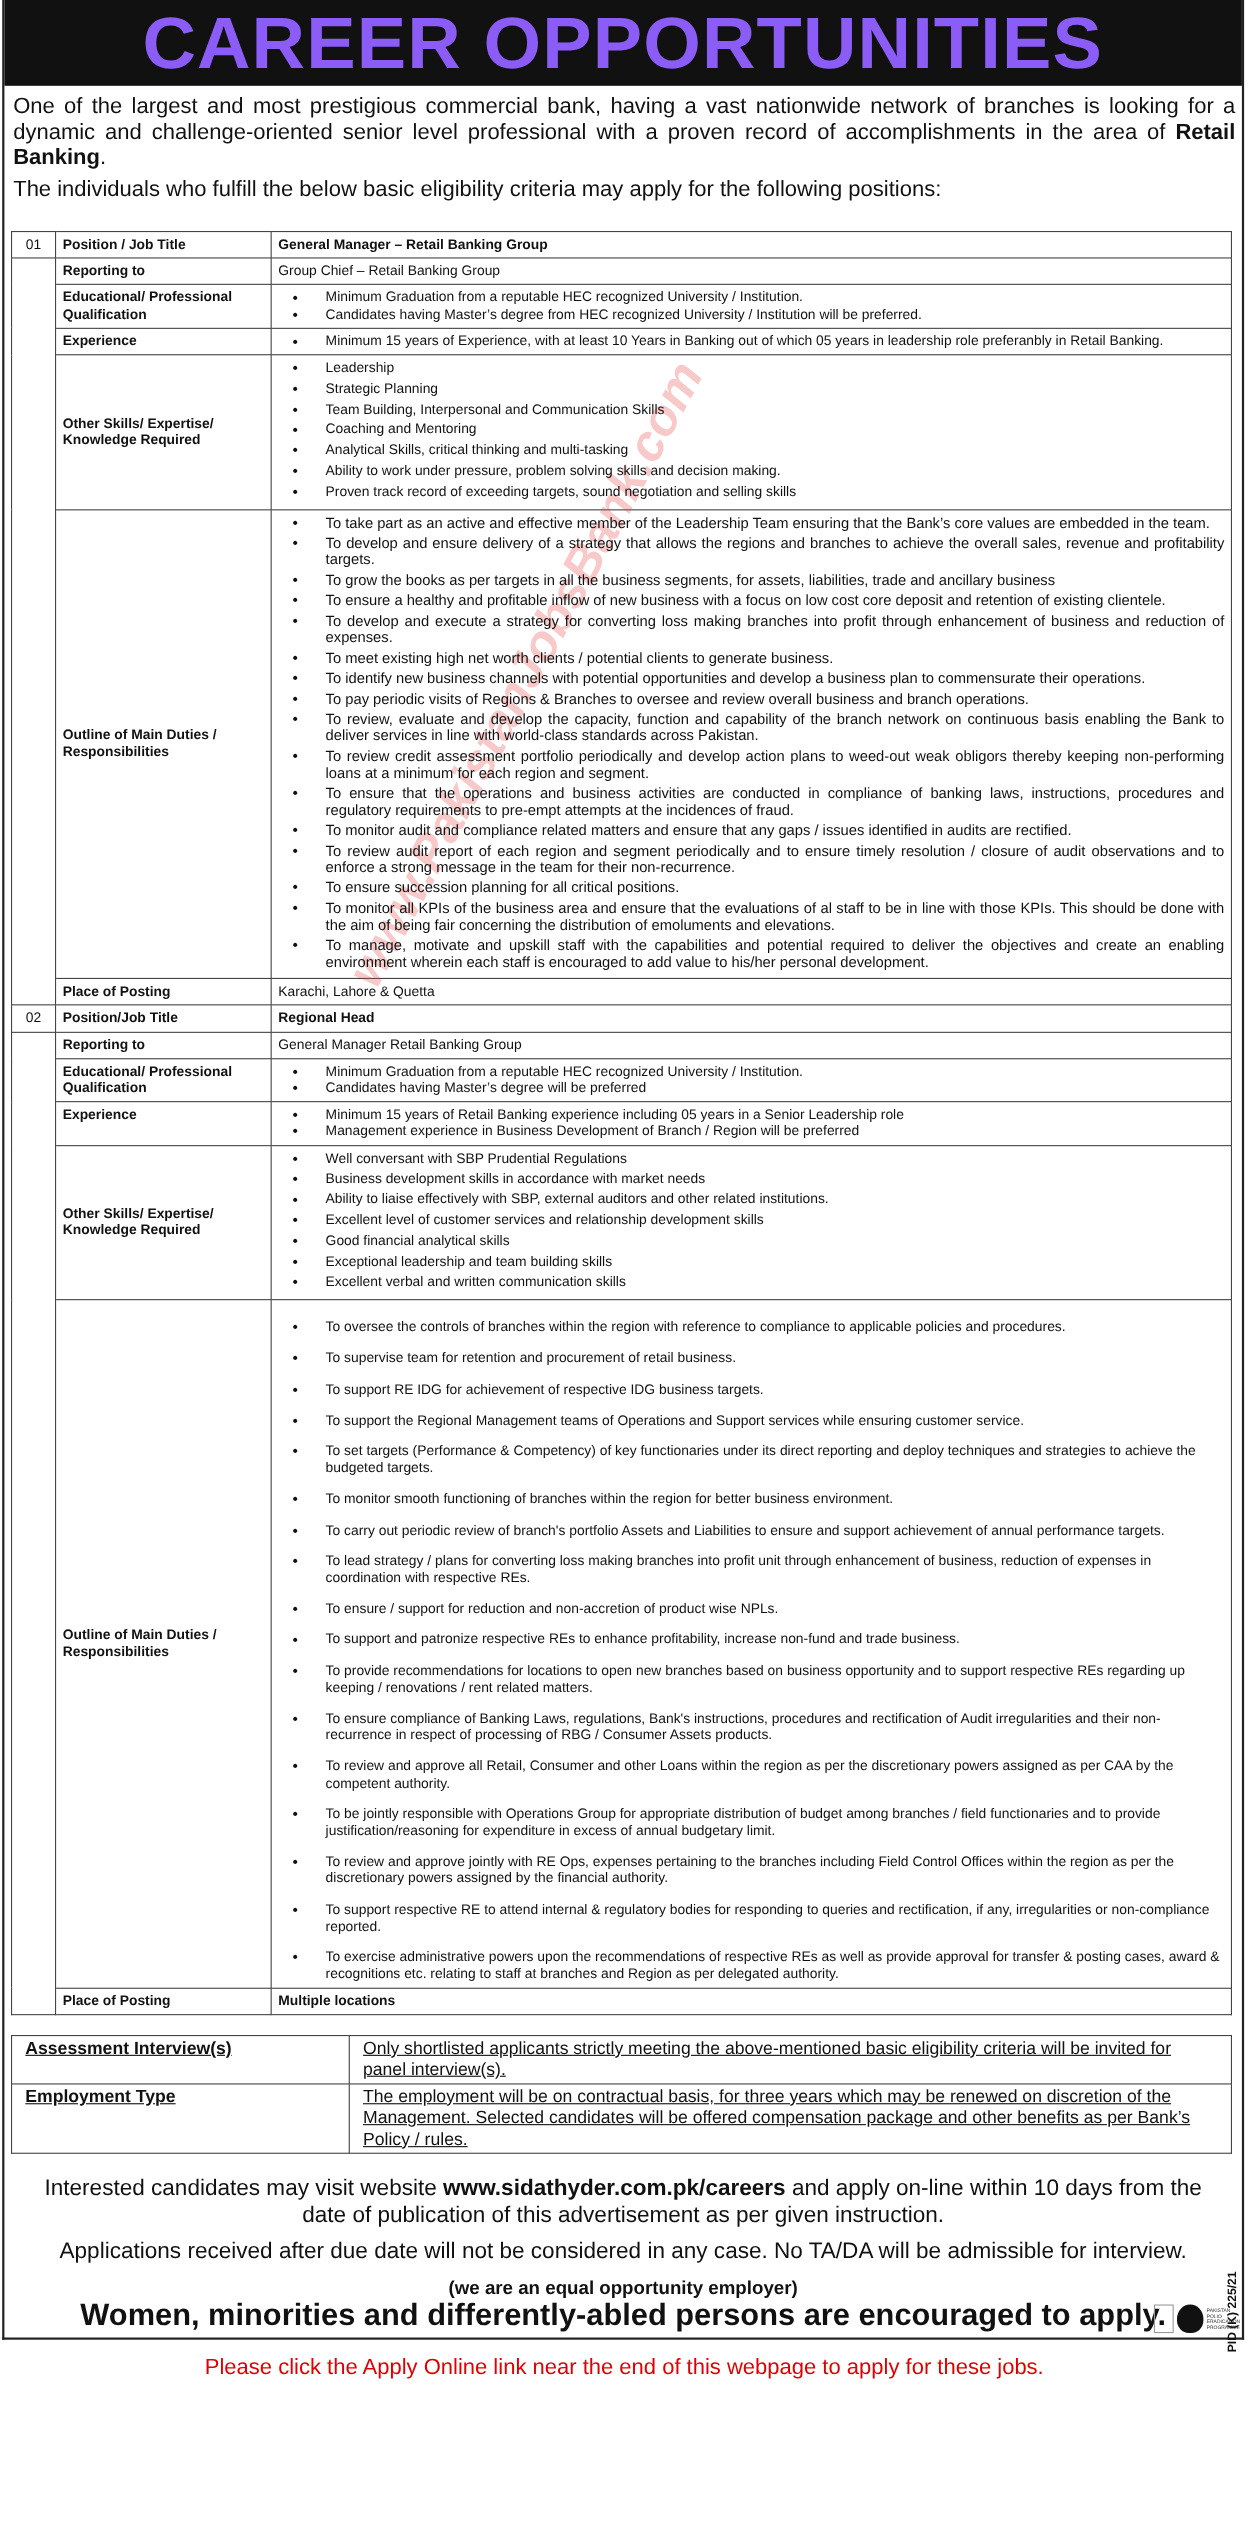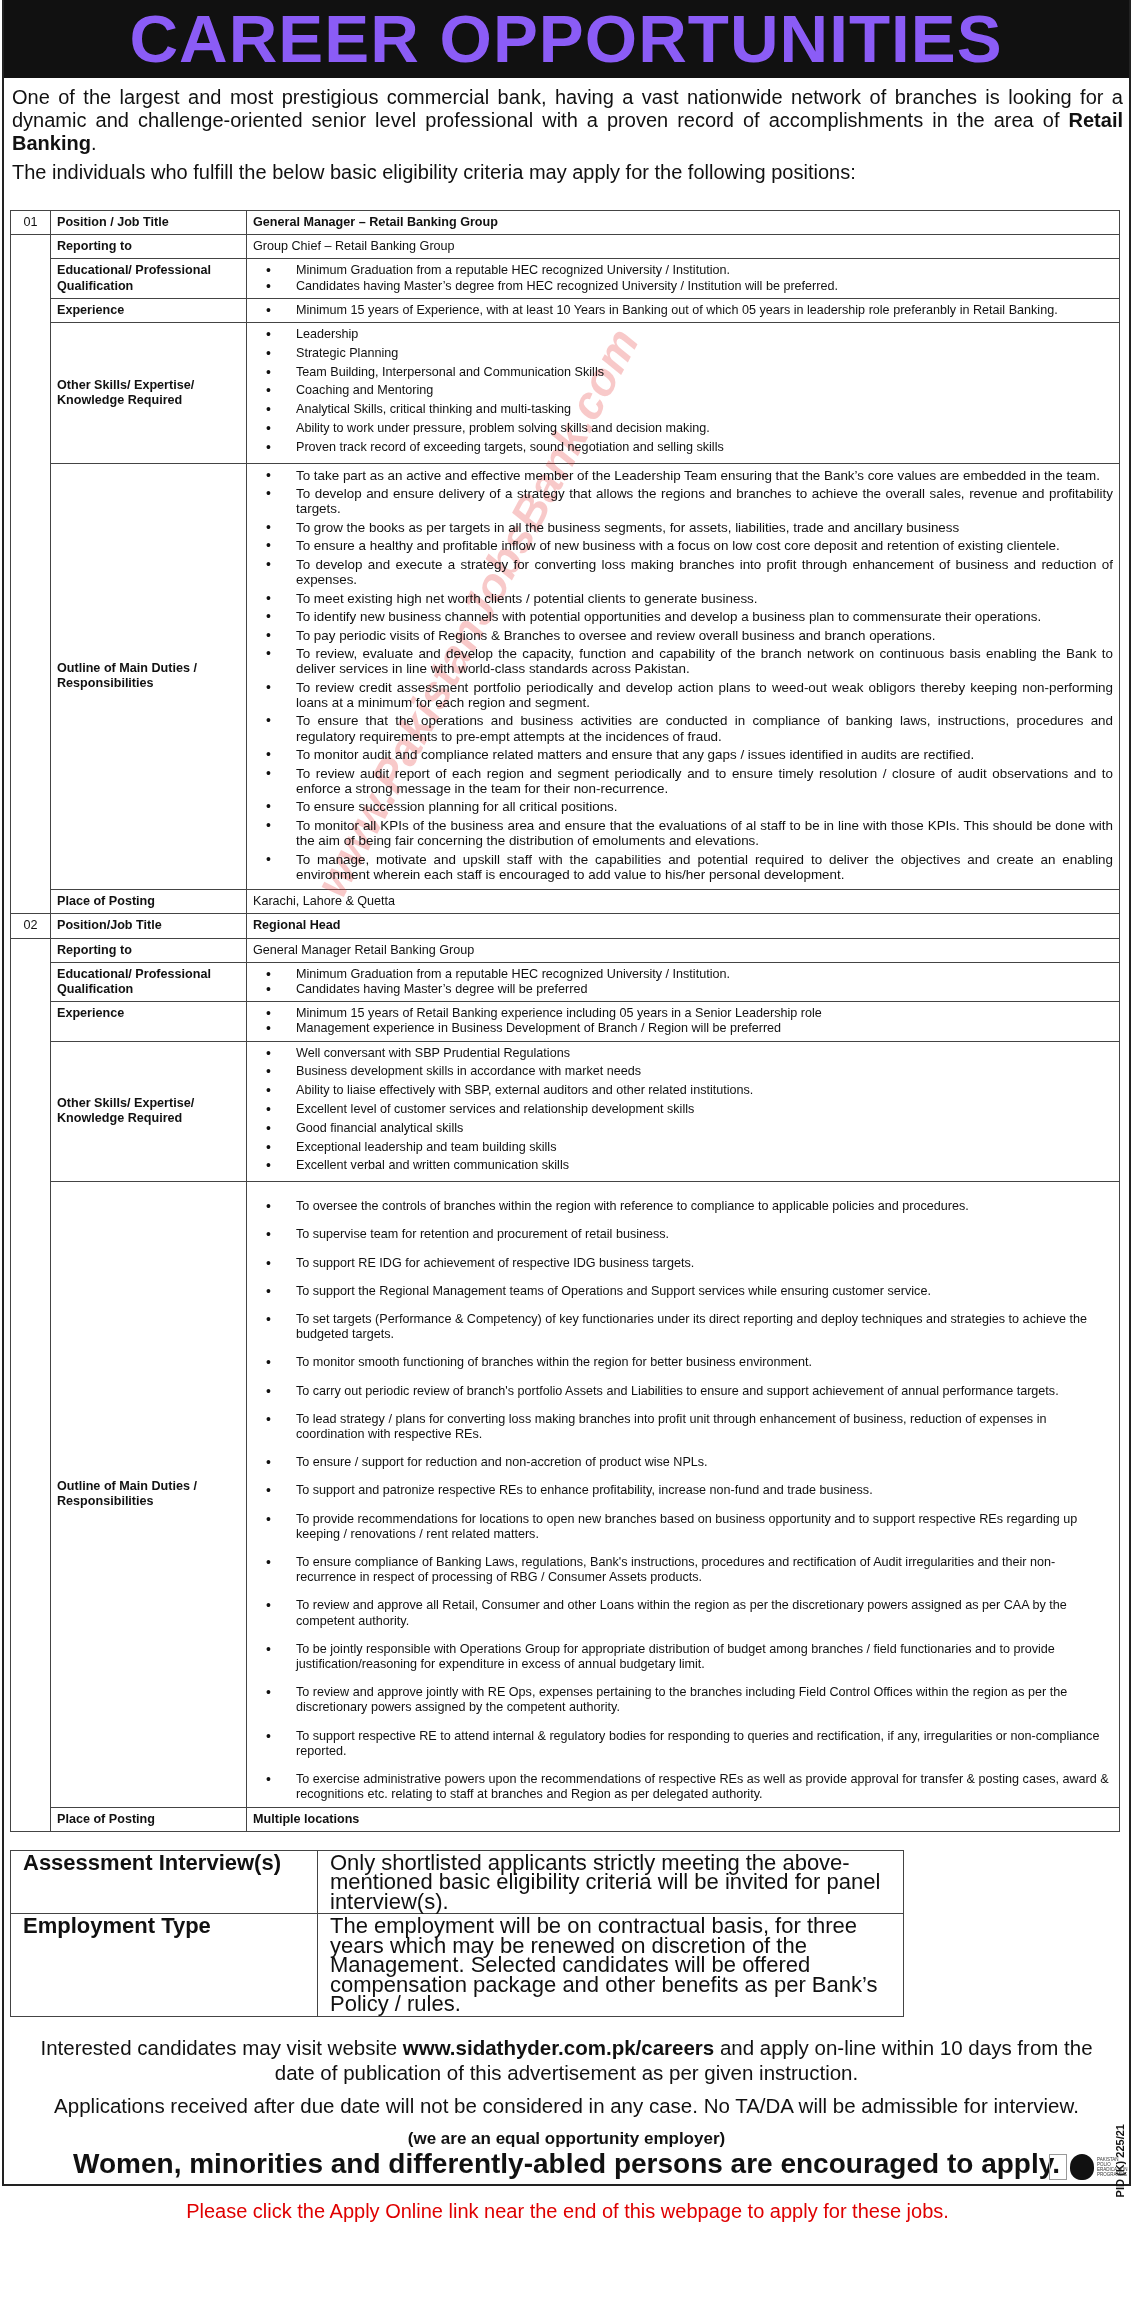--- a/index.html
+++ b/index.html
@@ -19,21 +19,21 @@
   td.label.mid { vertical-align: middle; }
   td.value { font-weight: 400; }
   td.value.bold { font-weight: 700; }
   ul.bul { margin: 0; padding: 0 0 0 0; list-style: none; }
   ul.bul li { position: relative; padding-left: 43px; text-align: justify; }
   ul.bul li::before { content: "\2022"; position: absolute; left: 13px; top: 0; font-size: 14px; }
   ul.bul.duties1 li { font-size: 13.4px; line-height: 15.2px; margin-bottom: 3.3px; }
   ul.bul.duties2 li { text-align: left; margin-top: 13px; }
   ul.bul.skills li { margin-bottom: 3.6px; }
 
-  table.terms { border-collapse: collapse; width: 894px; margin: 18px 0 0 6px; font-size: 22px; line-height: 19.5px; }
+  table.terms { border-collapse: collapse; width: 1110px; margin: 18px 0 0 6px; font-size: 16px; line-height: 19.5px; text-decoration: underline; }
   table.terms td { border: 1.5px solid #444; padding: 2px 12px; vertical-align: top; }
   table.terms td.tlabel { width: 282px; font-weight: 700; padding-left: 12px; }
   .closing { text-align: center; font-size: 20.5px; line-height: 25px; margin-top: 18px; padding: 0 30px; }
   .closing p { margin: 0 0 8px 0; }
   .closing b { font-weight: 700; }
   .closing .eoe { font-weight: 700; font-size: 17px; margin: 0; }
   .closing .enc { font-weight: 700; font-size: 28px; margin: 0 0 8px 0; }
   .pid { position: absolute; right: 3px; bottom: 60px; transform: rotate(-90deg); transform-origin: right bottom; font-size: 11px; font-weight: 700; white-space: nowrap; }
   .logo { position: absolute; right: 4px; bottom: 4px; display: flex; align-items: center; gap: 3px; }
   .logo .mark { width: 24px; height: 26px; border-radius: 50% 50% 45% 45%; background: #111; }
@@ -180,21 +180,21 @@
               <li>To set targets (Performance &amp; Competency) of key functionaries under its direct reporting and deploy techniques and strategies to achieve the budgeted targets.</li>
               <li>To monitor smooth functioning of branches within the region for better business environment.</li>
               <li>To carry out periodic review of branch's portfolio Assets and Liabilities to ensure and support achievement of annual performance targets.</li>
               <li>To lead strategy / plans for converting loss making branches into profit unit through enhancement of business, reduction of expenses in coordination with respective REs.</li>
               <li>To ensure / support for reduction and non-accretion of product wise NPLs.</li>
               <li>To support and patronize respective REs to enhance profitability, increase non-fund and trade business.</li>
               <li>To provide recommendations for locations to open new branches based on business opportunity and to support respective REs regarding up keeping / renovations / rent related matters.</li>
               <li>To ensure compliance of Banking Laws, regulations, Bank's instructions, procedures and rectification of Audit irregularities and their non-recurrence in respect of processing of RBG / Consumer Assets products.</li>
               <li>To review and approve all Retail, Consumer and other Loans within the region as per the discretionary powers assigned as per CAA by the competent authority.</li>
               <li>To be jointly responsible with Operations Group for appropriate distribution of budget among branches / field functionaries and to provide justification/reasoning for expenditure in excess of annual budgetary limit.</li>
-              <li>To review and approve jointly with RE Ops, expenses pertaining to the branches including Field Control Offices within the region as per the discretionary powers assigned by the competent authority.</li>
+              <li>To review and approve jointly with RE Ops, expenses pertaining to the branches including Field Control Offices within the region as per the discretionary powers assigned by the financial authority.</li>
               <li>To support respective RE to attend internal &amp; regulatory bodies for responding to queries and rectification, if any, irregularities or non-compliance reported.</li>
               <li>To exercise administrative powers upon the recommendations of respective REs as well as provide approval for transfer &amp; posting cases, award &amp; recognitions etc. relating to staff at branches and Region as per delegated authority.</li>
             </ul>
           </td>
         </tr>
         <tr>
           <td class="label">Place of Posting</td>
           <td class="value bold">Multiple locations</td>
         </tr>
       </tbody>

